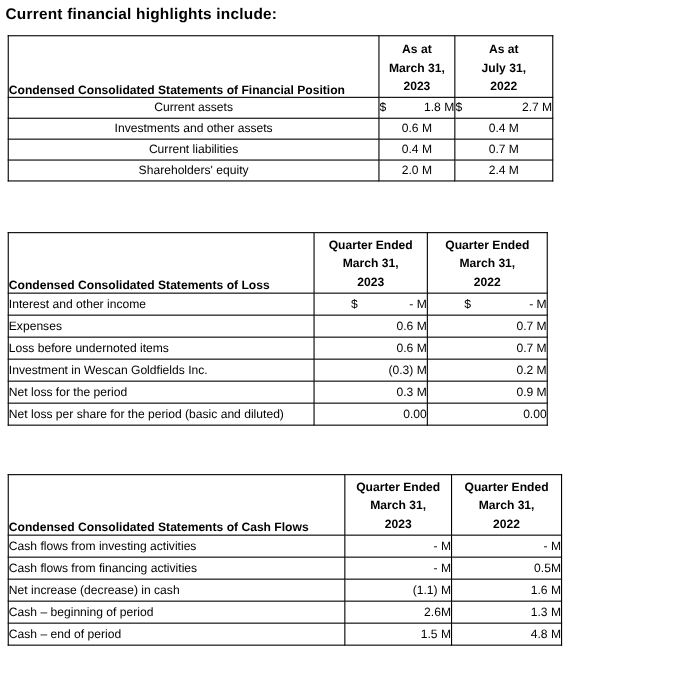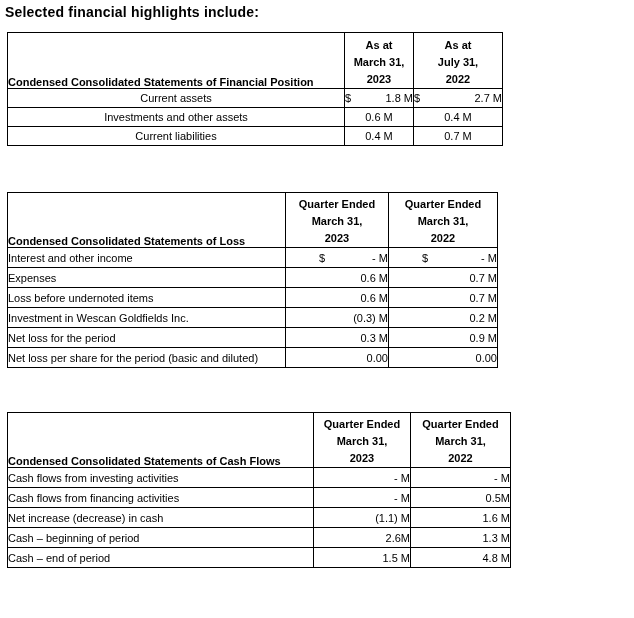--- a/index.html
+++ b/index.html
@@ -59,21 +59,21 @@
   .t2 td.num .money { padding-left: 33px; }
   .t3 td.num .money { justify-content: flex-end; column-gap: 6px; }
   .t2 { margin-top: 46px; }
   .t3 { margin-top: 44px; }
 </style>
 </head>
 <body>
 
 <div class="page">
 
-  <div class="page-title">Selected financial highlights include:</div>
+  <div class="page-title">Current financial highlights include:</div>
 
   <table class="fin-table t1">
     <colgroup>
         <col style="width:337px">
         <col style="width:69px">
         <col style="width:89px">
       </colgroup>
     <thead>
       <tr>
         <th class="cap">Condensed Consolidated Statements of Financial Position</th>
@@ -108,20 +108,25 @@
       <tr>
         <td class="label">Investments and other assets</td>
         <td class="num"><span class="val">0.6 M</span></td>
         <td class="num"><span class="val">0.4 M</span></td>
       </tr>
       <tr>
         <td class="label">Current liabilities</td>
         <td class="num"><span class="val">0.4 M</span></td>
         <td class="num"><span class="val">0.7 M</span></td>
       </tr>
+      <tr>
+        <td class="label">Shareholders' equity</td>
+        <td class="num"><span class="val">2.0 M</span></td>
+        <td class="num"><span class="val">2.4 M</span></td>
+      </tr>
     </tbody>
   </table>
 
   <table class="fin-table t2">
     <colgroup>
         <col style="width:278px">
         <col style="width:103px">
         <col style="width:109px">
       </colgroup>
     <thead>

